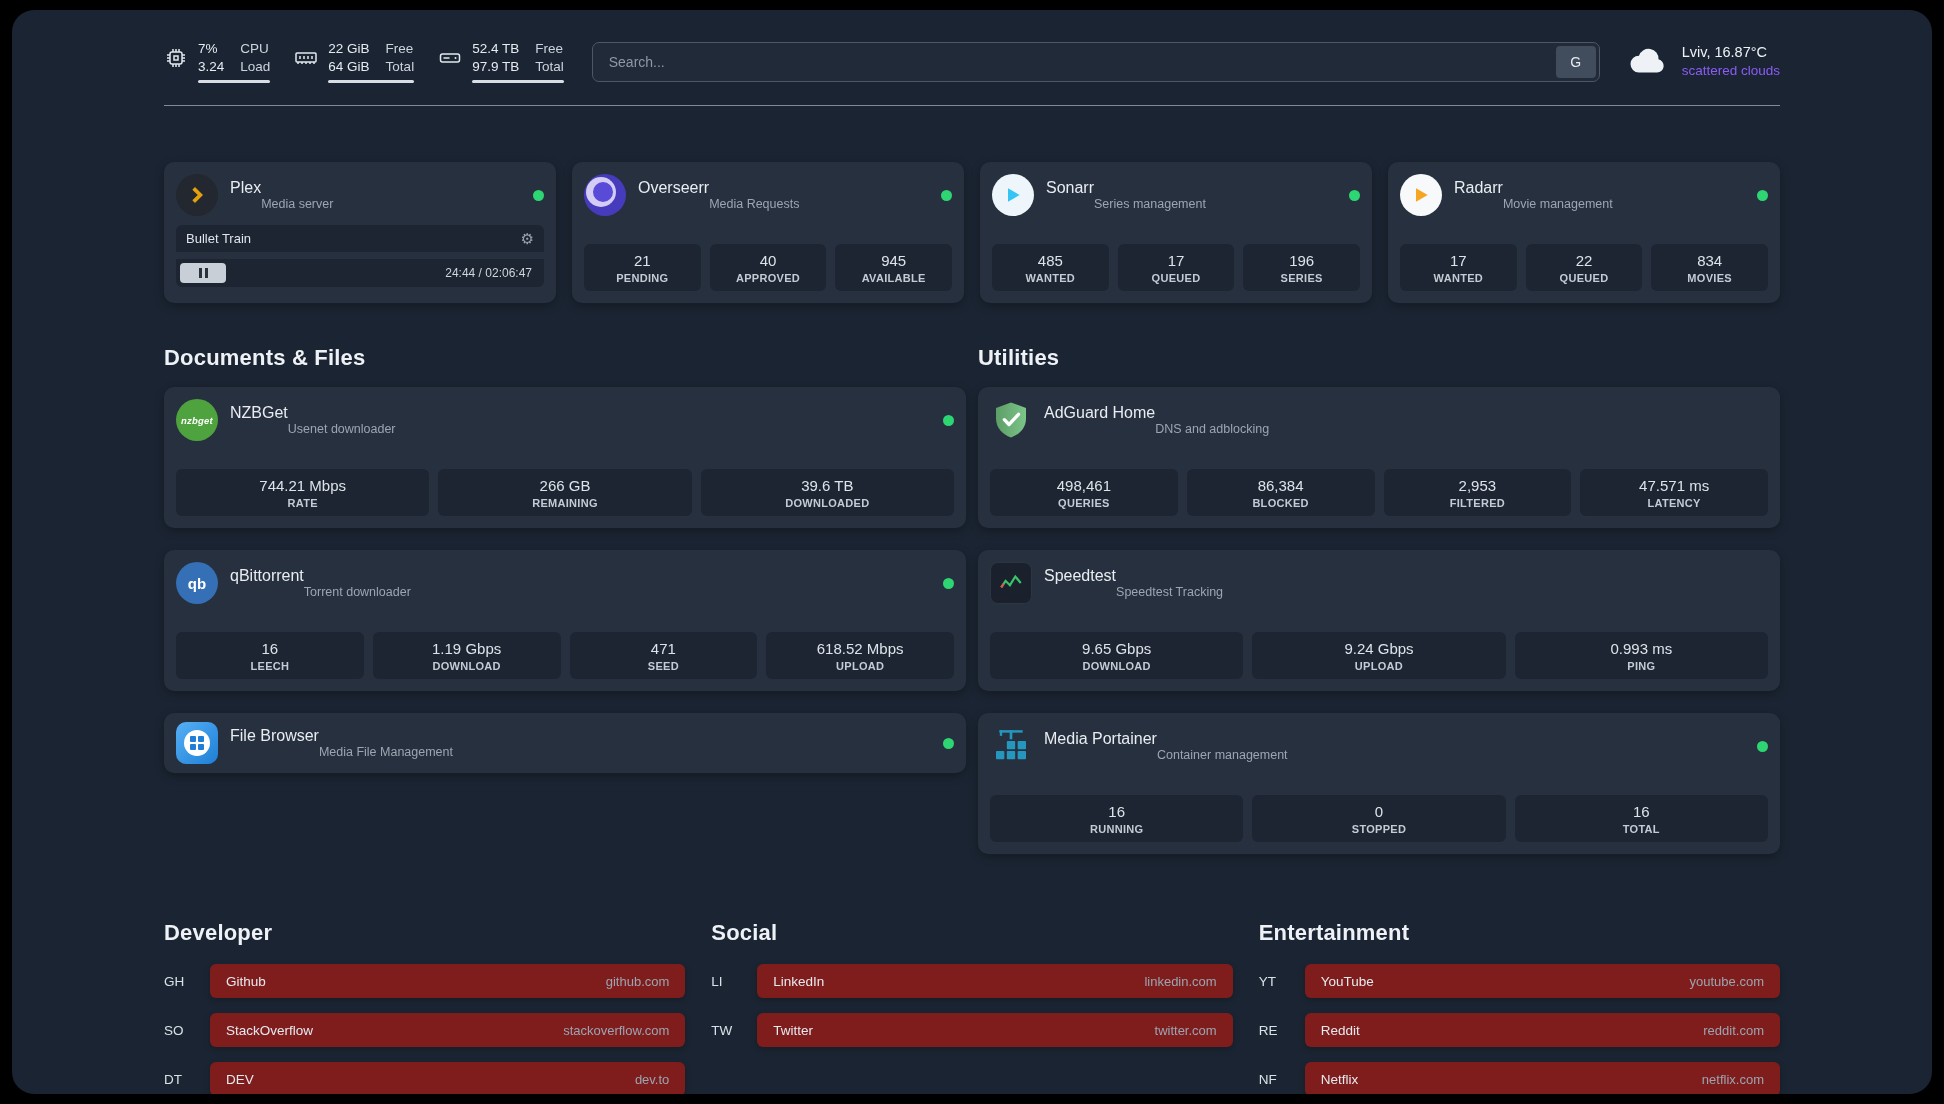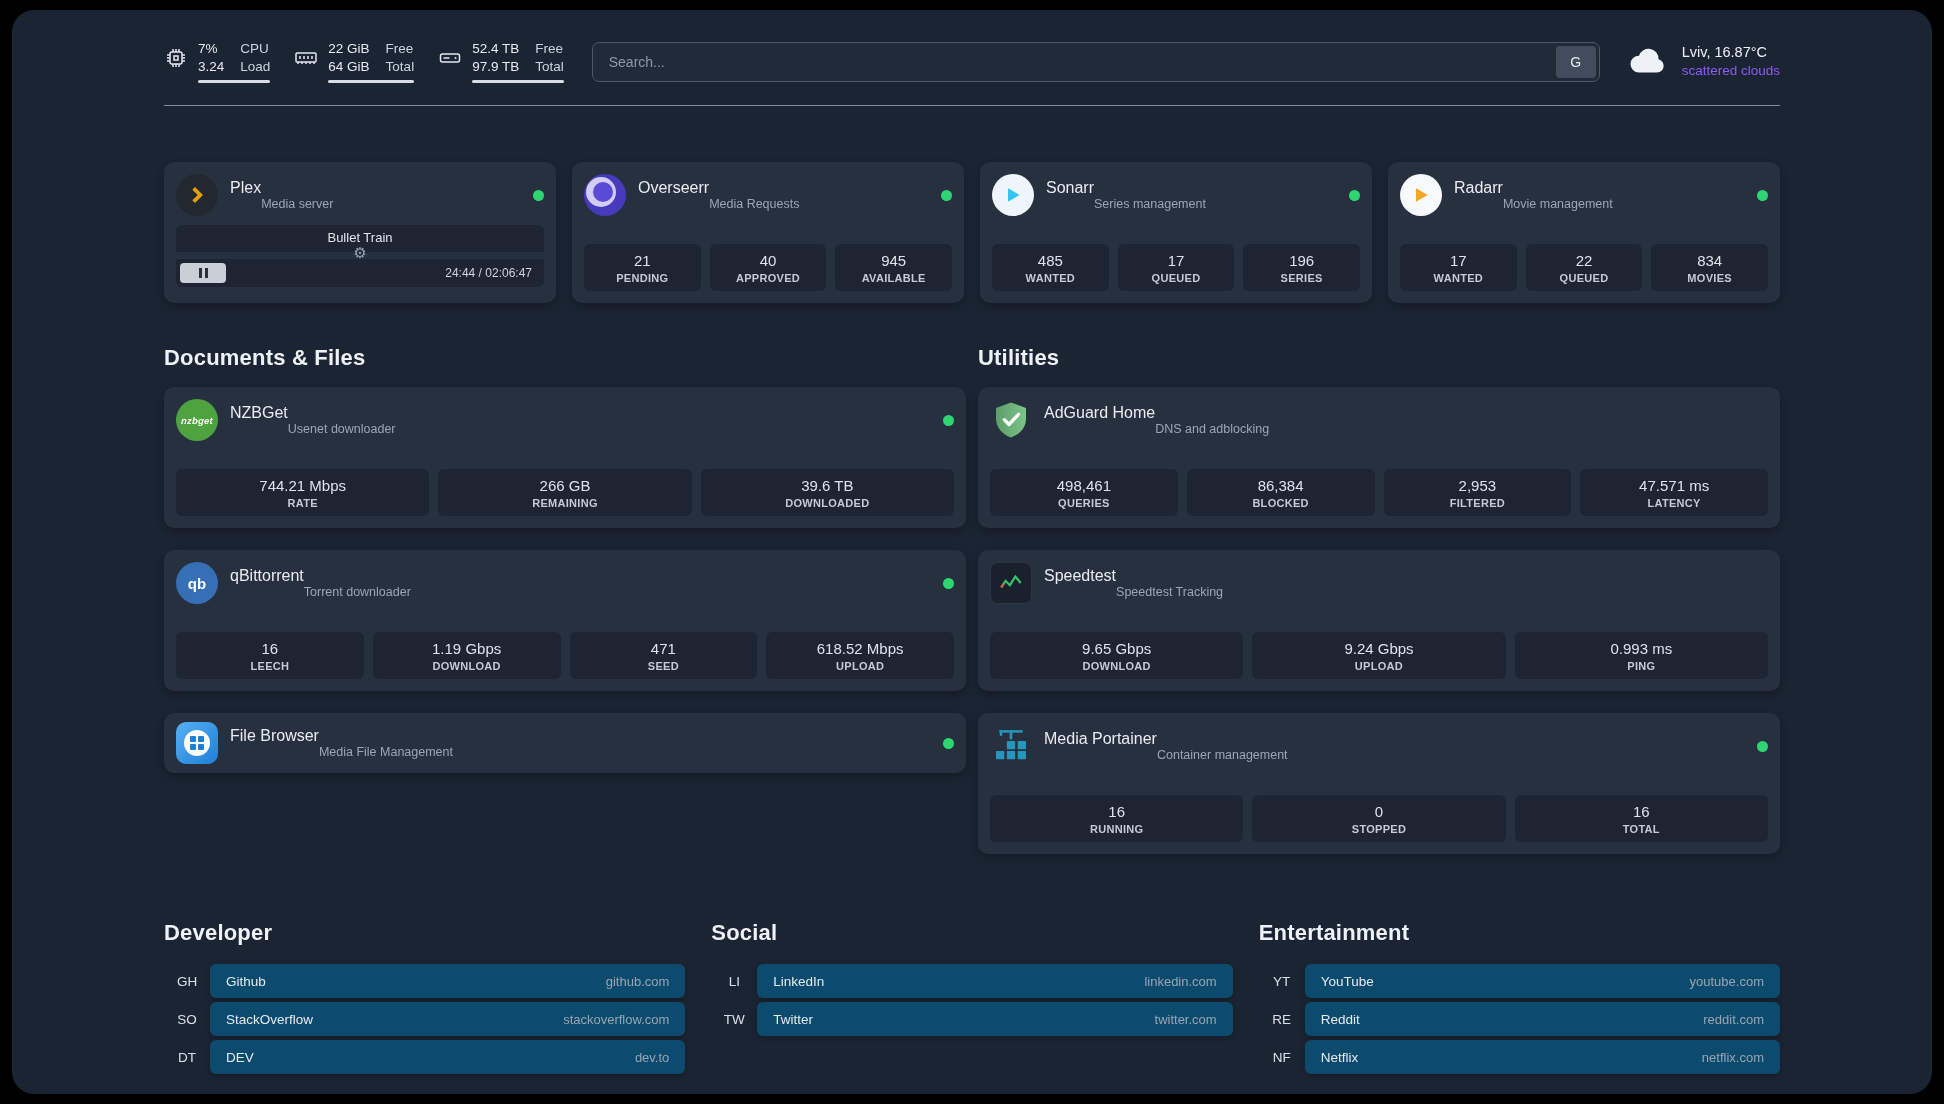--- a/index.html
+++ b/index.html
@@ -63,40 +63,40 @@
   .qb-text { color:#fff; font-size:15px; font-weight:700; }
   .icon-fb { border-radius:10px; background:linear-gradient(135deg,#56b0f5,#1d7fd6); }
   .fb-circle { width:26px; height:26px; background:#fff; border-radius:50%; display:flex; align-items:center; justify-content:center; }
   .fb-dots { display:grid; grid-template-columns:6px 6px; grid-auto-rows:6px; gap:2px; }
   .fb-dots i { background:#1d7fd6; border-radius:1px; }
   .icon-speedtest { border-radius:8px; background:#1a212c; border:1px solid #2c3542; }
   .icon-shield, .icon-portainer { background:transparent; }
 
   
   .player { margin-top:9px; }
-  .player-track { display:flex; align-items:center; justify-content:space-between; background:#1d2533; border-radius:6px 6px 0 0; padding:5px 10px; font-size:13px; color:#dfe5ec; height:27px;flex-direction:column; }
+  .player-track { display:flex; align-items:center; justify-content:space-between; background:#1d2533; border-radius:6px 6px 0 0; padding:5px 10px; font-size:13px; color:#dfe5ec; height:27px; }
   .gear { color:#98a2ae; font-size:15px; line-height:1; cursor:pointer; }
   .player-bar { display:flex; align-items:center; background:#1d2533; border-radius:0 0 6px 6px; margin-top:7px; padding:4px; height:28px; }
   .pause-chip { width:46px; height:20px; background:#c9cfd6; border-radius:4px; display:flex; align-items:center; justify-content:center; gap:3px; cursor:pointer; }
   .pause-chip i { width:3px; height:10px; background:#2a313c; }
   .player-time { margin-left:auto; font-size:12px; color:#cdd5dd; padding-right:8px; }
 
   
   .cols { display:grid; grid-template-columns:1fr 1fr; gap:12px; margin-top:42px; }
   .col .section-title { margin-bottom:16px; }
   .col-stack { display:flex; flex-direction:column; gap:22px; }
   .card.compact { padding:9px 12px; }
 
   
   .bookmarks { display:grid; grid-template-columns:1fr 1fr 1fr; gap:26px; margin:66px 0 40px; }
   .bm-col .section-title { margin-bottom:18px; }
-  .bm-list { display:flex; flex-direction:column; gap:4px;text-align:center; }
+  .bm-list { display:flex; flex-direction:column; gap:15px; }
   .bm-row { display:flex; align-items:center; cursor:pointer; }
   .bm-abbr { width:46px; font-size:13.5px; color:#d9e0e7; }
-  .bm-pill { flex:1; display:flex; align-items:center; justify-content:space-between; background:#0c4a6e; border-radius:6px; height:34px; padding:0 16px; box-shadow:0 2px 6px rgba(0,0,0,0.22); }
+  .bm-pill { flex:1; display:flex; align-items:center; justify-content:space-between; background:#7f1d1d; border-radius:6px; height:34px; padding:0 16px; box-shadow:0 2px 6px rgba(0,0,0,0.22); }
   .bm-name { font-size:13.5px; color:#e5eaef; }
   .bm-url { font-size:13px; color:#9aa5b1; }
 </style>
 </head>
 <body>
 
 <div class="frame">
   <div class="content">
 
     <header class="topbar">

